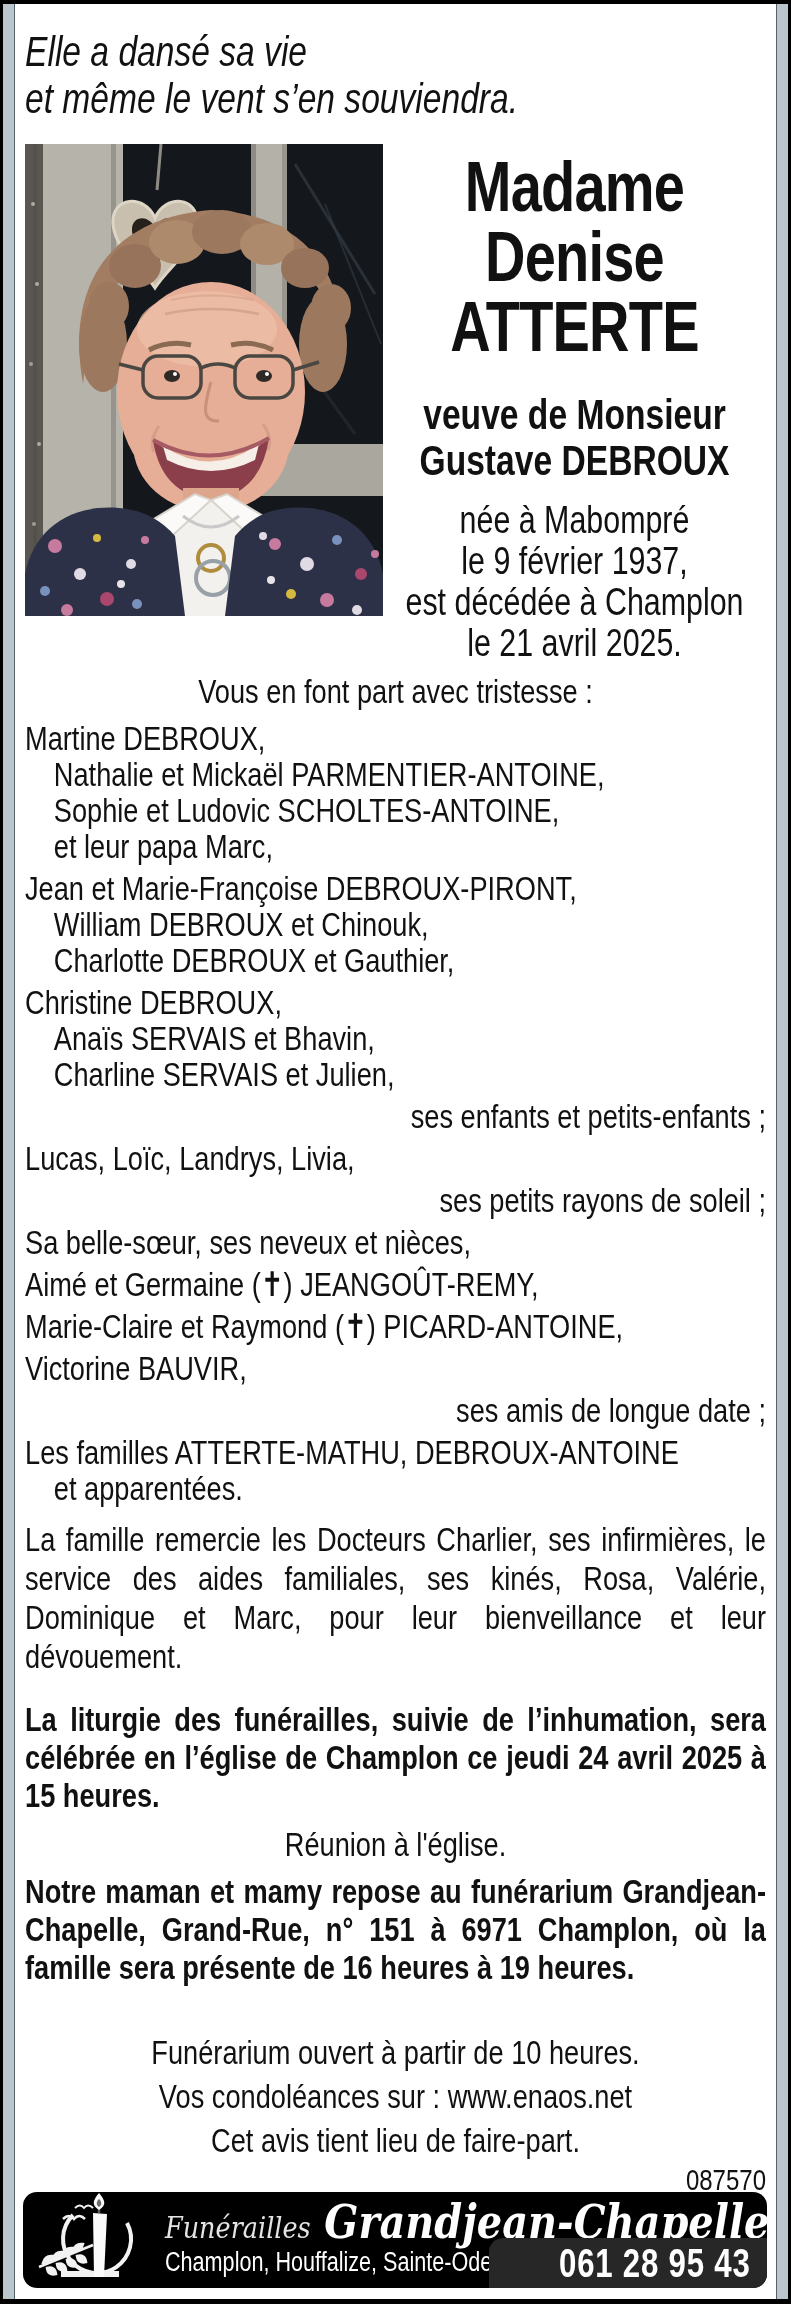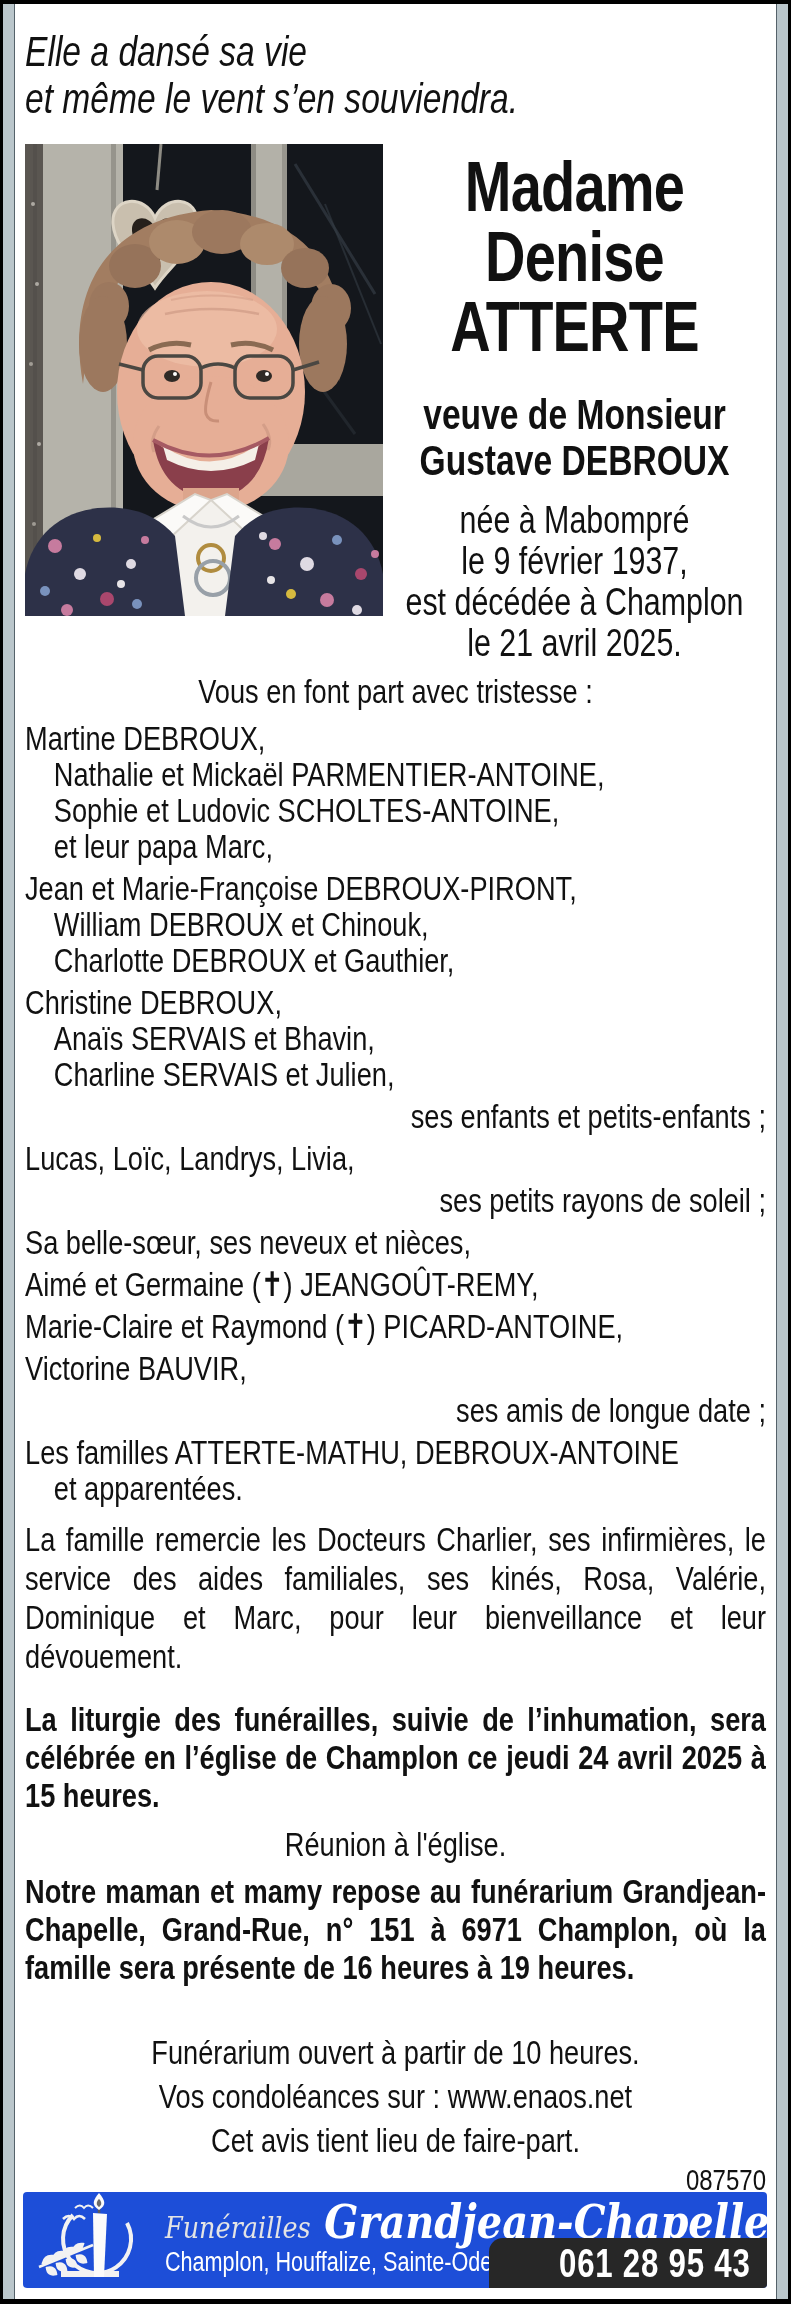--- a/index.html
+++ b/index.html
@@ -46,21 +46,21 @@
   .family .gap{margin-top:6px;}
   .thanks{margin-top:14px;text-align:justify;line-height:39px;}
   .liturgy{font-weight:bold;text-align:justify;line-height:38px;}
   .reunion{margin-top:8px;text-align:center;line-height:44px;}
   .repose{margin-top:6px;font-weight:bold;text-align:justify;line-height:38px;}
   .cline{text-align:center;line-height:44px;}
   .ref{text-align:right;font-size:30px;line-height:28px;margin-top:4px;}
 
   .banner{
     position:absolute;left:20px;right:21px;top:2188px;height:96px;
-    background:#1d4ed8;border-radius:4px;overflow:hidden;
+    background:#000000;border-radius:14px;overflow:hidden;
   }
   .logo{position:absolute;left:12px;top:1px;}
   .brand-row{position:absolute;left:142px;top:2px;white-space:nowrap;transform:scaleX(.85);transform-origin:0 0;}
   .brand-prefix{font-family:"DejaVu Serif","Liberation Serif",serif;font-style:italic;font-size:30px;color:#e4e4e4;margin-right:16px;}
   .brand-name{font-family:"DejaVu Serif","Liberation Serif",serif;font-style:italic;font-weight:bold;font-size:47px;color:#fff;}
   .loc-row{position:absolute;left:142px;bottom:10px;font-size:27px;color:#fff;white-space:nowrap;transform:scaleX(.8);transform-origin:0 0;}
   .phone-badge{position:absolute;right:0;bottom:0;height:50px;background:#272727;border-radius:14px 0 0 0;padding:0 16px;display:flex;align-items:center;}
   .phone-num{font-size:40px;font-weight:bold;color:#fff;white-space:nowrap;letter-spacing:1px;transform:scaleX(.78);transform-origin:100% 50%;}
 </style>
 </head>

